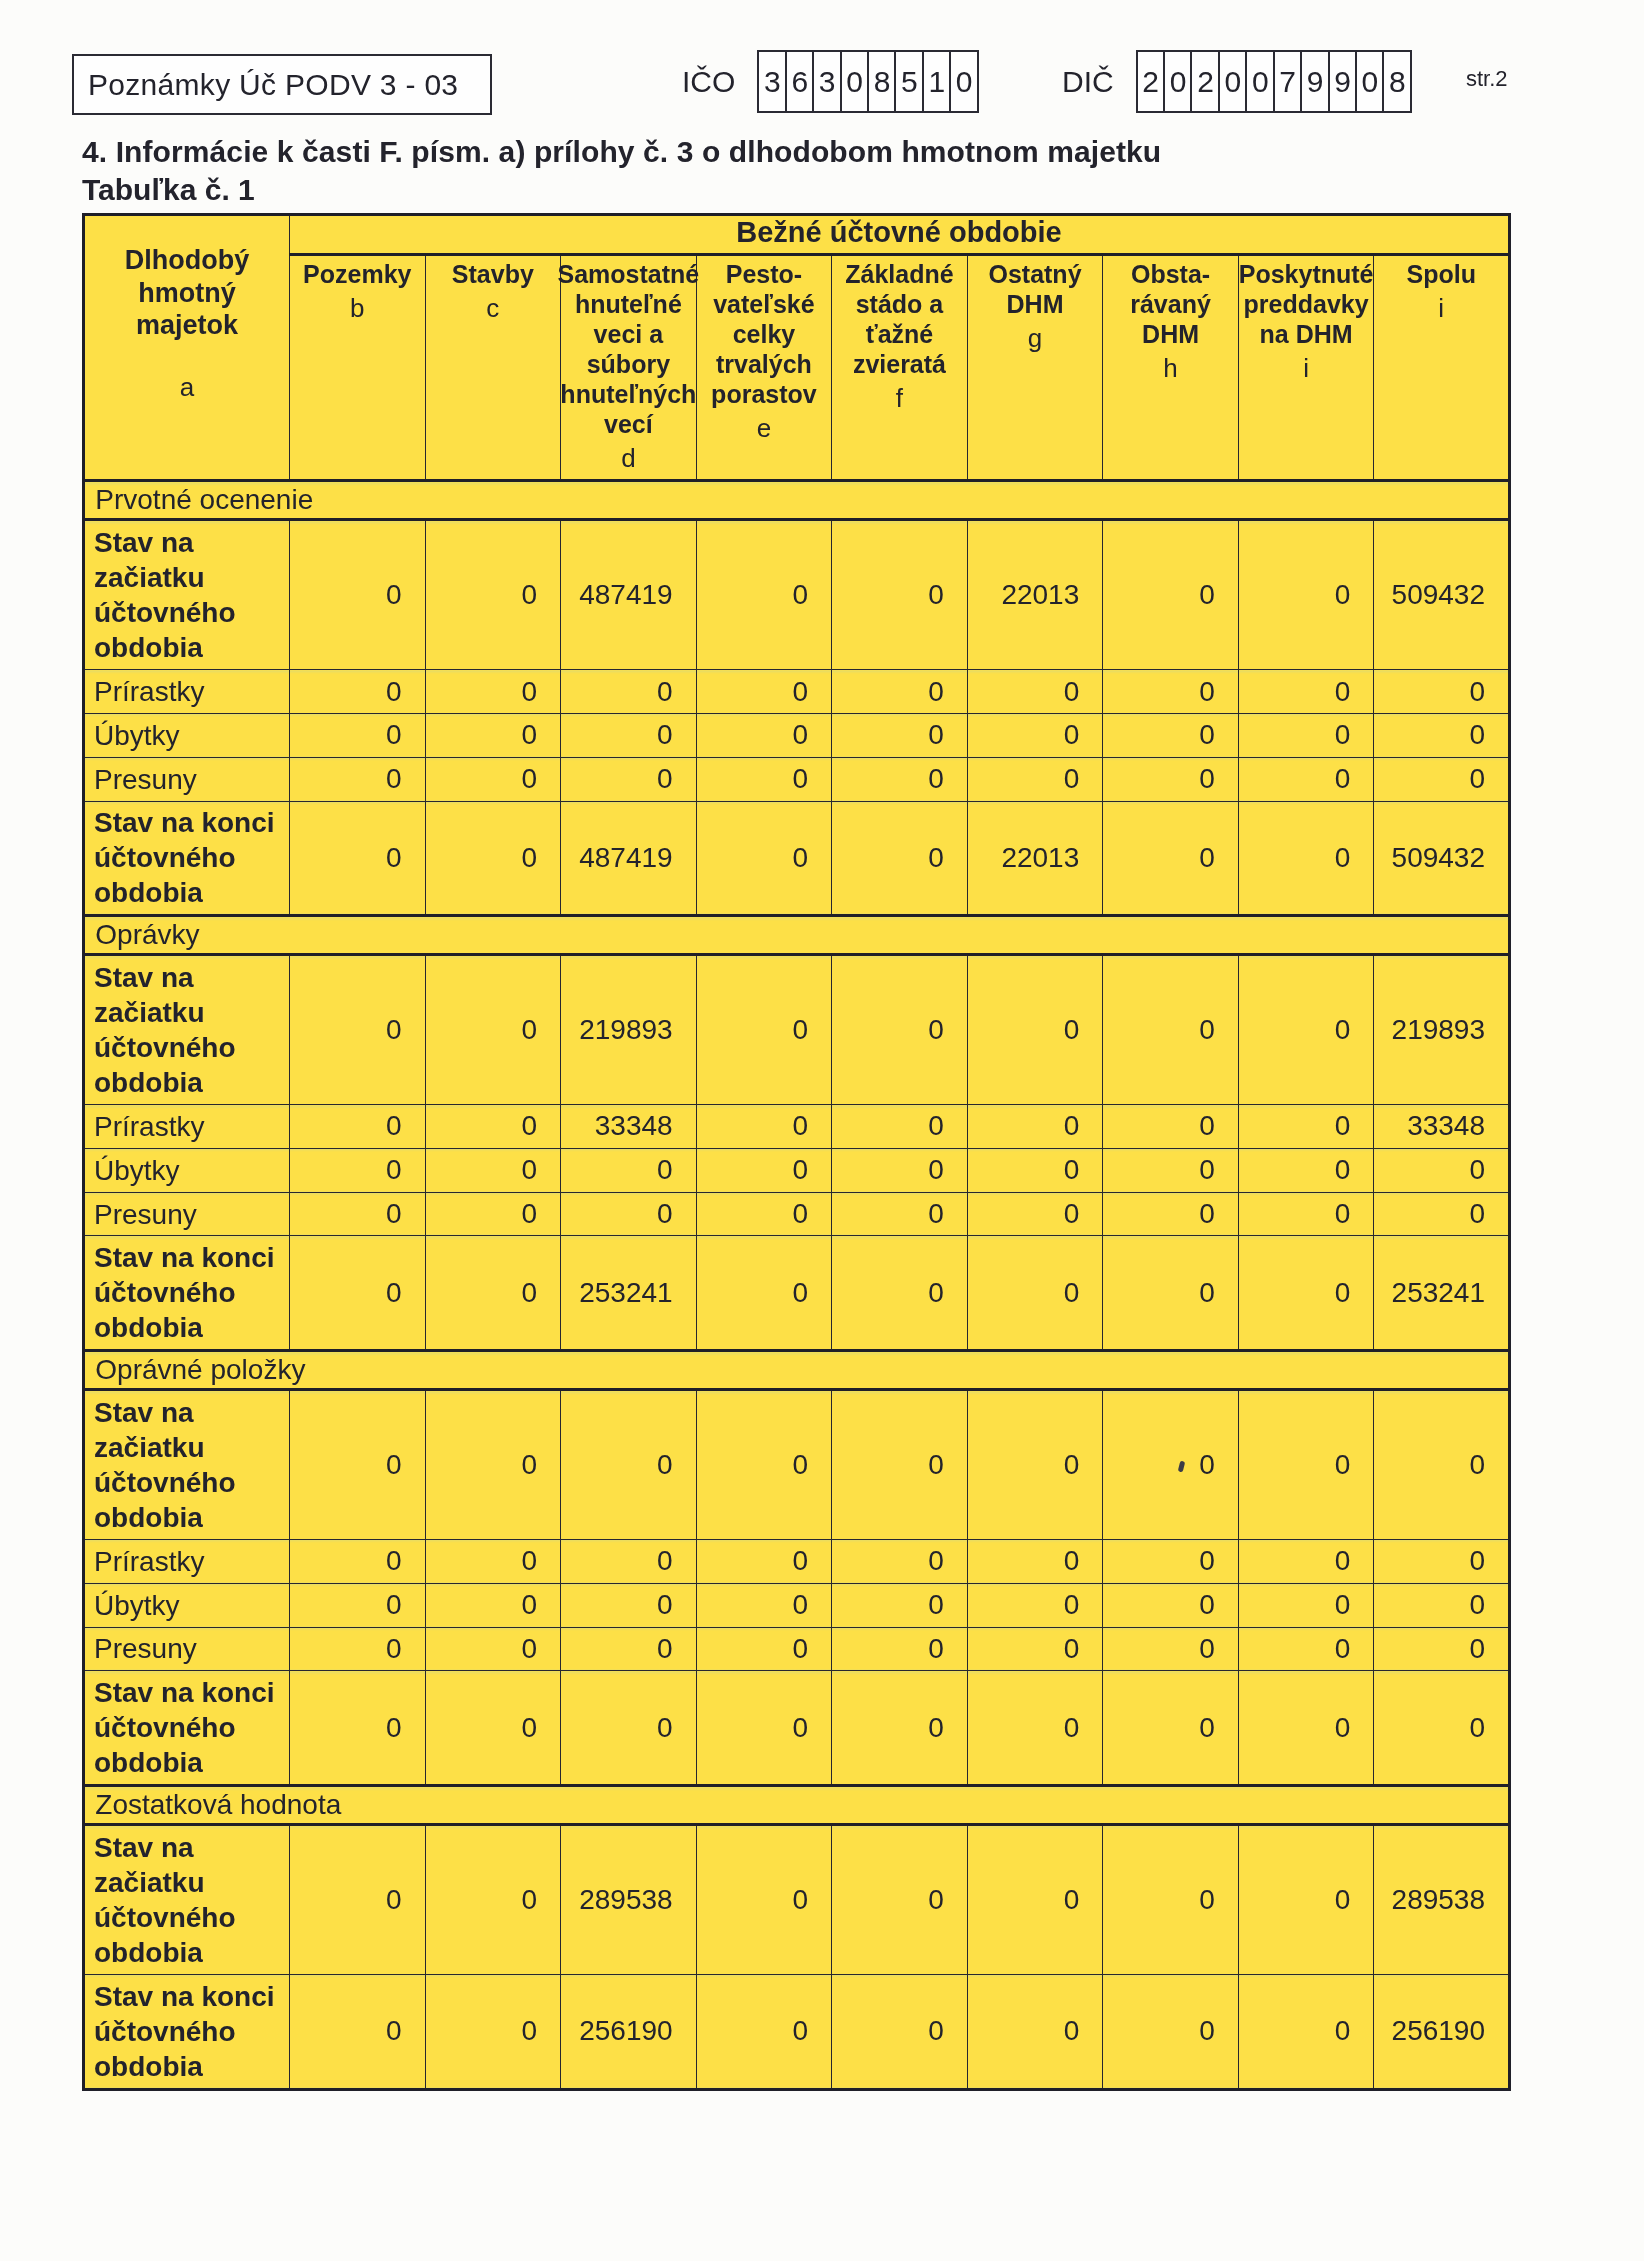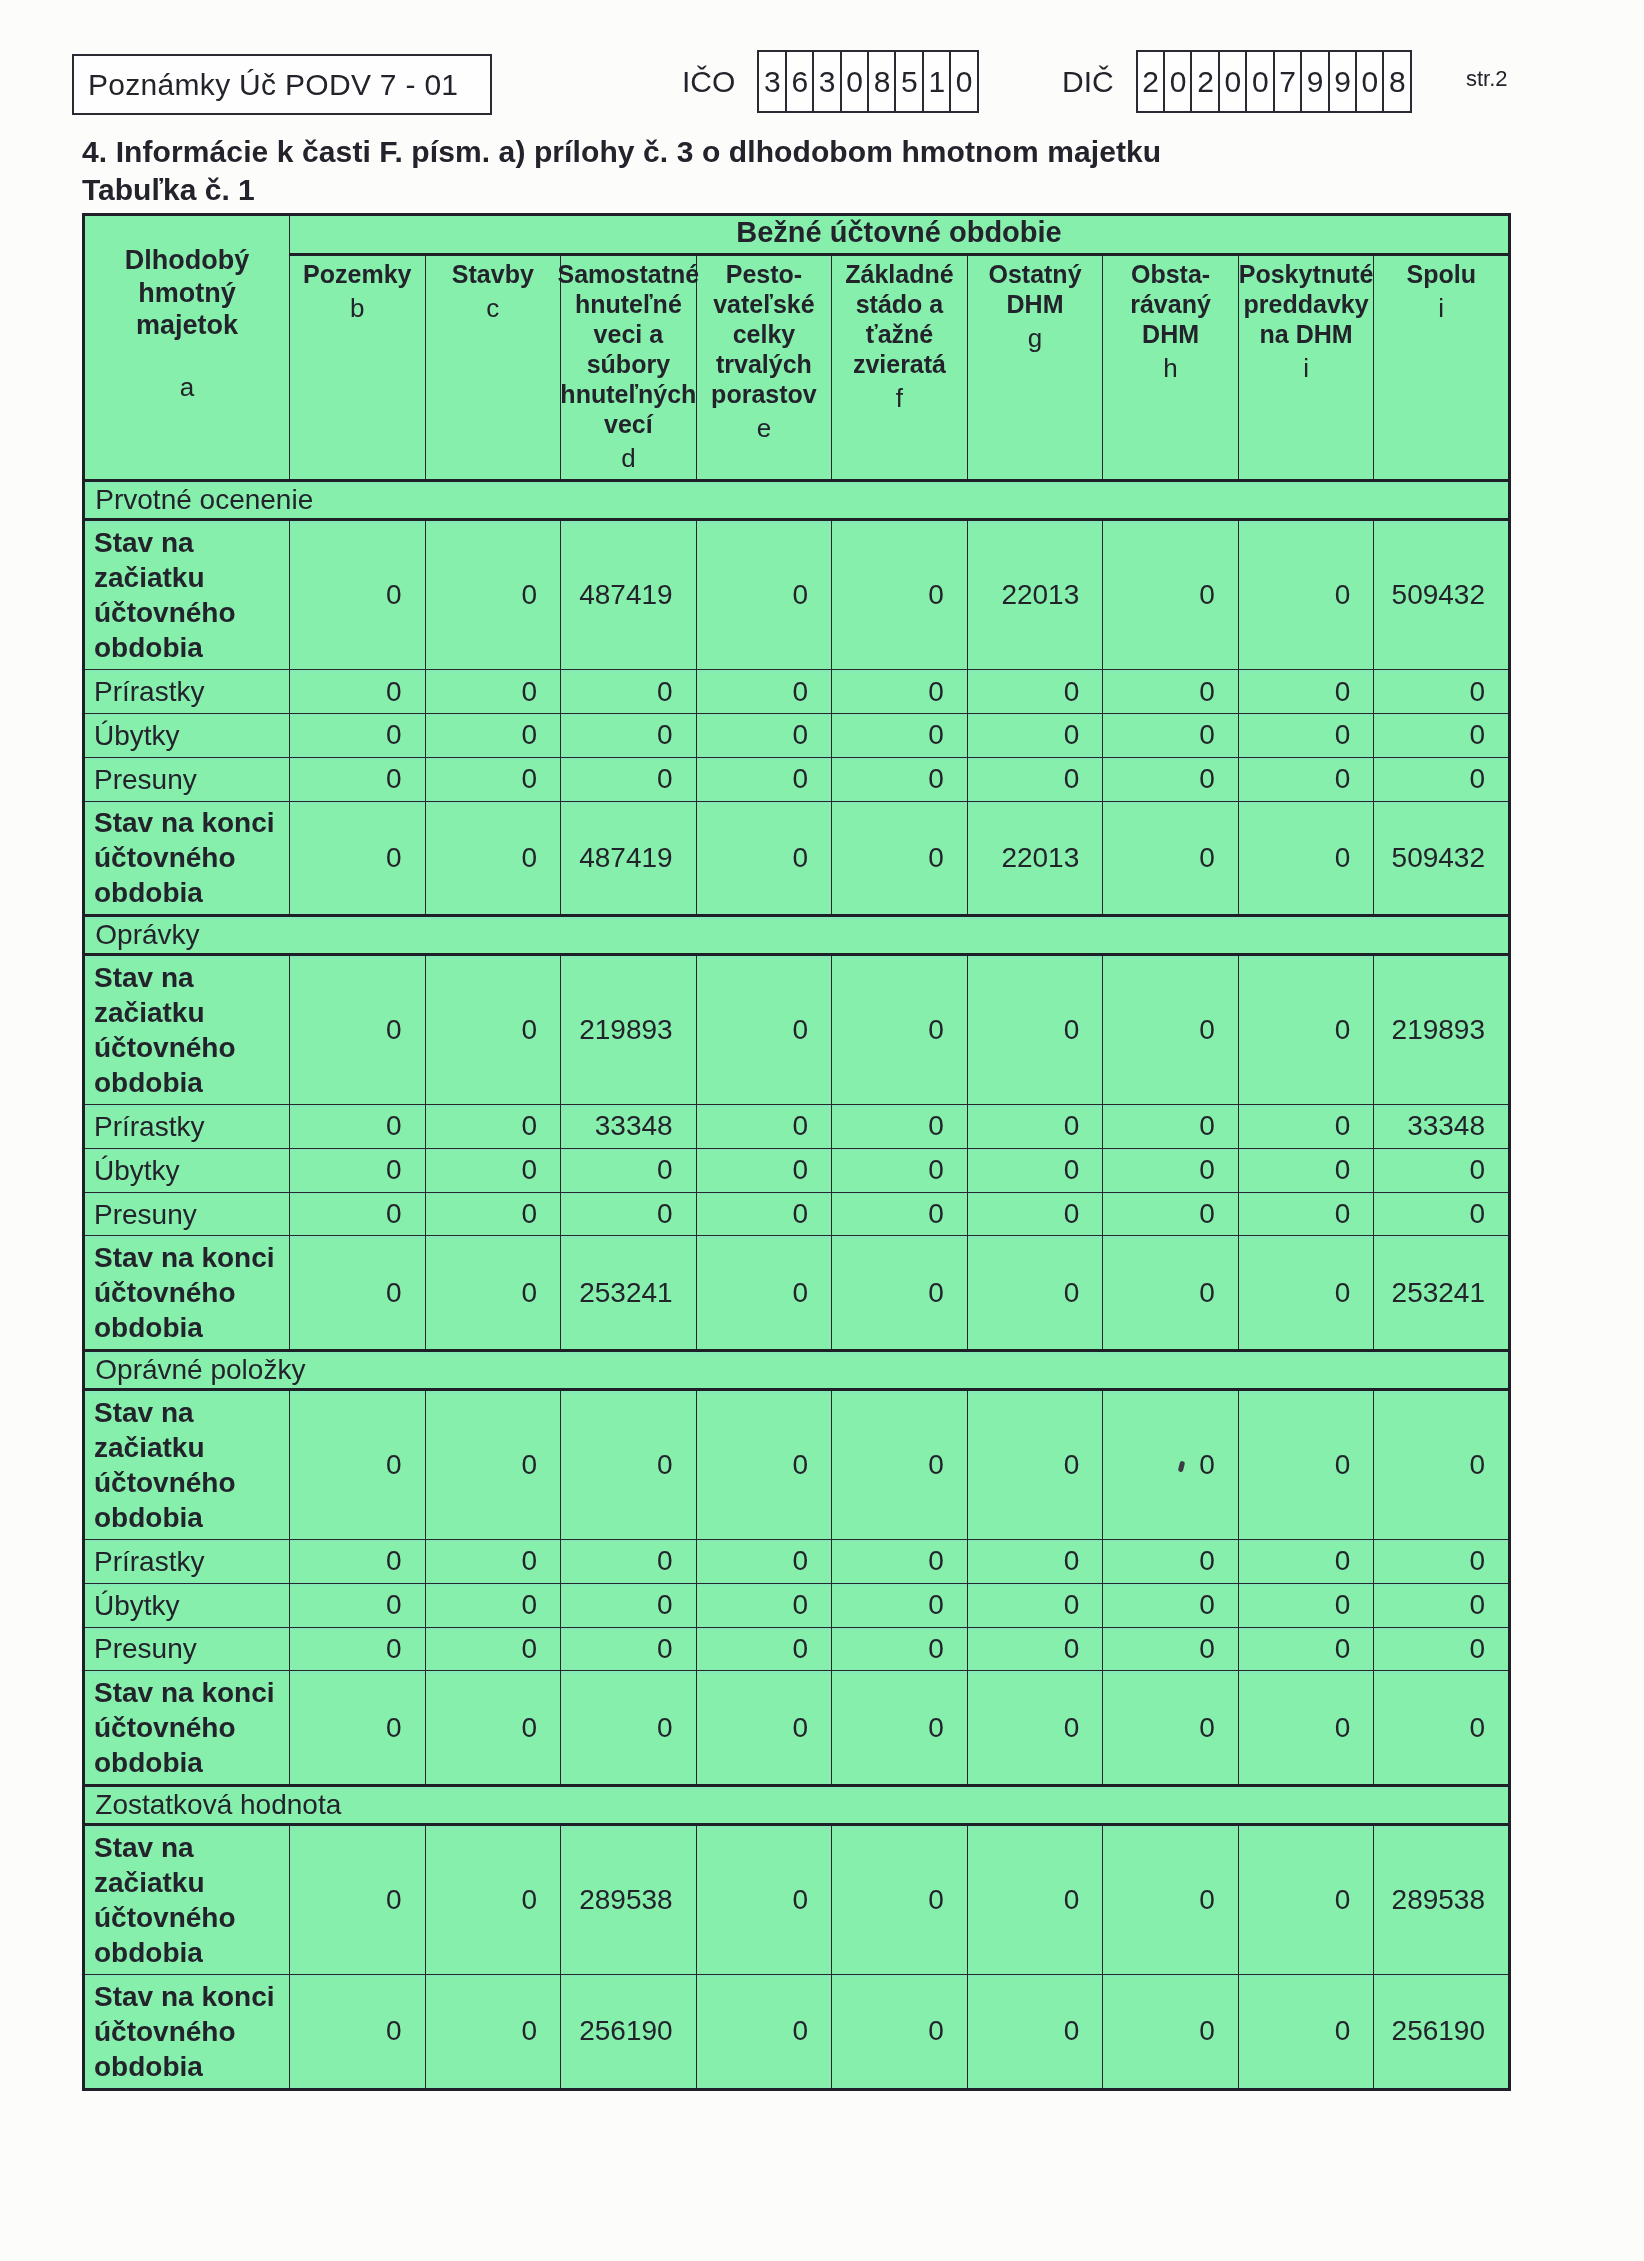--- a/index.html
+++ b/index.html
@@ -28,21 +28,21 @@
   }
   .dbox:first-child{margin-left:0;}
   .page-num{position:absolute;left:1466px;top:66px;font-size:22px;}
   
   .doc-title{position:absolute;left:82px;top:135px;font-size:30px;font-weight:700;letter-spacing:0.1px;}
   .table-caption{position:absolute;left:82px;top:173px;font-size:30px;font-weight:700;}
   
   .tablewrap{position:absolute;left:82px;top:213px;}
   table{
     border-collapse:collapse;table-layout:fixed;width:1429px;
-    background:#86efac;border:3.9px solid #1f1f28;
+    background:#fde047;border:3.9px solid #1f1f28;
   }
   col.c-label{width:206px;}
   th,td{border:1.9px solid #27272f;box-sizing:border-box;}
   
   tbody td{background-image:linear-gradient(180deg, rgba(130,200,240,.20) 0px, rgba(130,200,240,0) 3.2px);}
   th.period{
     height:40px;font-size:29px;font-weight:700;text-align:center;
     border-bottom:3.9px solid #1f1f28;
   }
   thead{border-bottom:3.9px solid #1f1f28;}
@@ -75,21 +75,21 @@
     background:#3c3c46;border-radius:2.6px;transform:rotate(14deg);
     vertical-align:middle;
   }
 </style>
 </head>
 <body>
 
 <div id="page">
 
   <div class="form-box">
-    <span>Poznámky Úč PODV 7 - 01</span>
+    <span>Poznámky Úč PODV 3 - 03</span>
   </div>
 
   <div class="id-group" id="ico-group">
     <span class="id-label">IČO</span>
     <span class="digit-boxes" id="ico-boxes">
         <span class="dbox">3</span>
         <span class="dbox">6</span>
         <span class="dbox">3</span>
         <span class="dbox">0</span>
         <span class="dbox">8</span>

